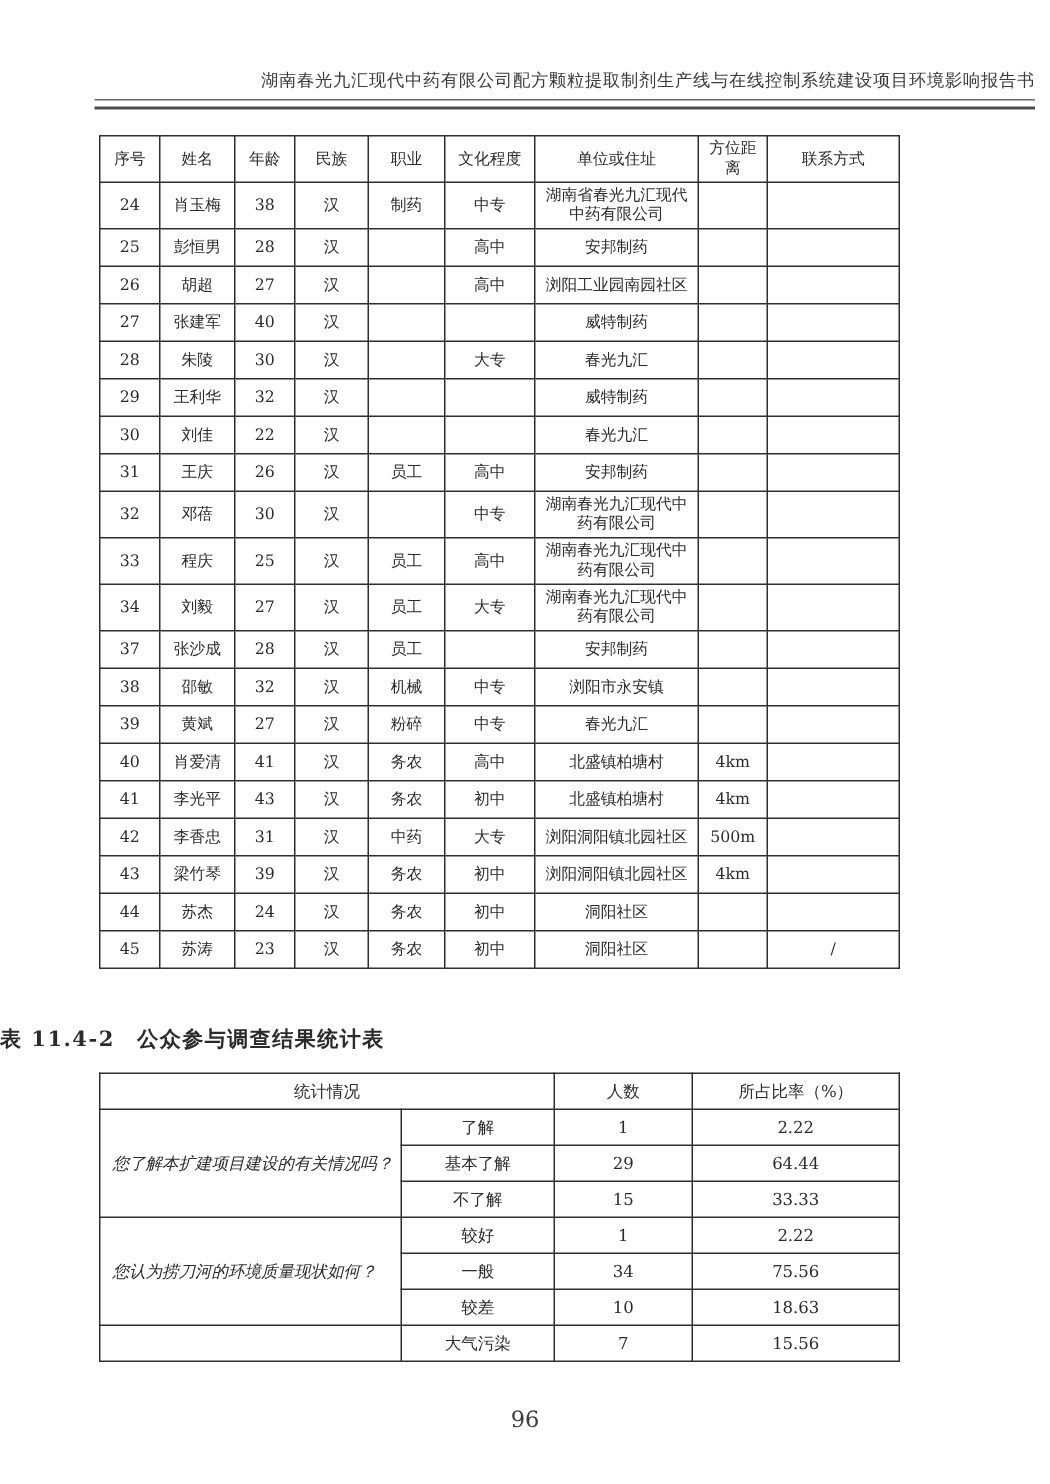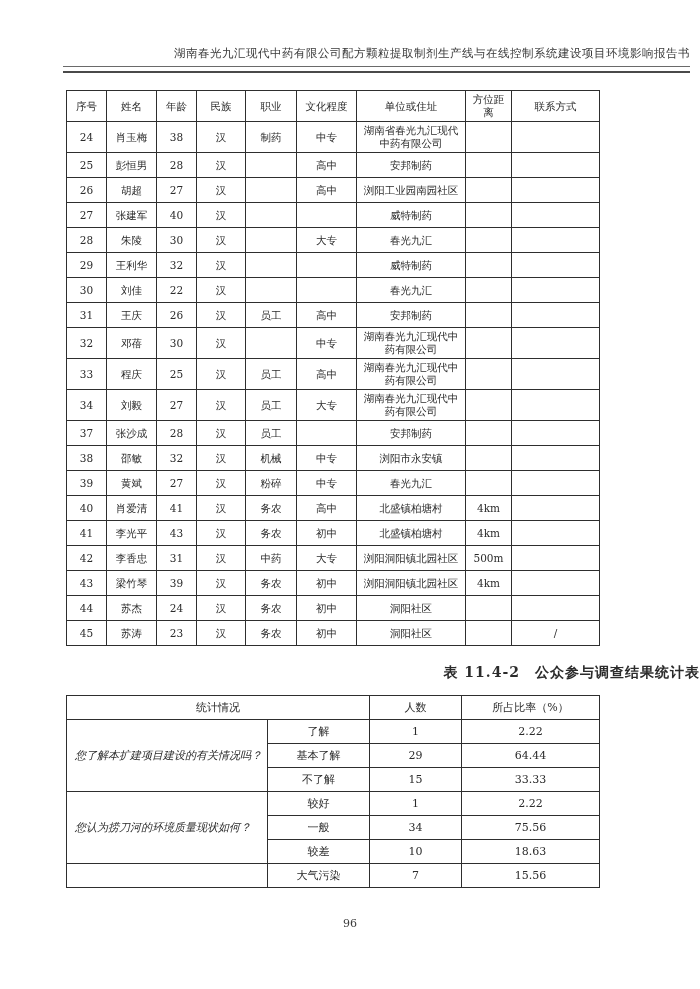--- a/index.html
+++ b/index.html
@@ -53,41 +53,41 @@
     font-weight: normal;
     word-break: break-all;
     overflow: hidden;
   }
   
   .survey-table { margin-top: 17px; }
   .survey-table th { height: 20px; }
   .survey-table td { height: 20px; }
   
   .stats-title {
-    margin-top: 18px;
-    text-align: right;
+    margin-top: 38px;
+    text-align: left;
     font-size: 14px;
     font-weight: 600;
     color: #2b2b2b;
     letter-spacing: 1px;
   }
   .stats-table { margin-top: 13px; font-size: 11px; padding-left: 16px; }
   .stats-table th { height: 19px; }
   .stats-table td { height: 19px; }
   .stats-table td.q-cell {
     text-align: left;
     padding-left: 8px;
     line-height: 15px;
     font-style: italic;
   }
   
   .page-number {
     margin-top: 29px;
     text-align: center;
-    font-size: 11px;
+    font-size: 15px;
     color: #3a3a3a;
   }
 </style>
 </head>
 <body>
 
 <div class="page">
 
   <div class="doc-header">
     <span class="doc-header-title">湖南春光九汇现代中药有限公司配方颗粒提取制剂生产线与在线控制系统建设项目环境影响报告书</span>

